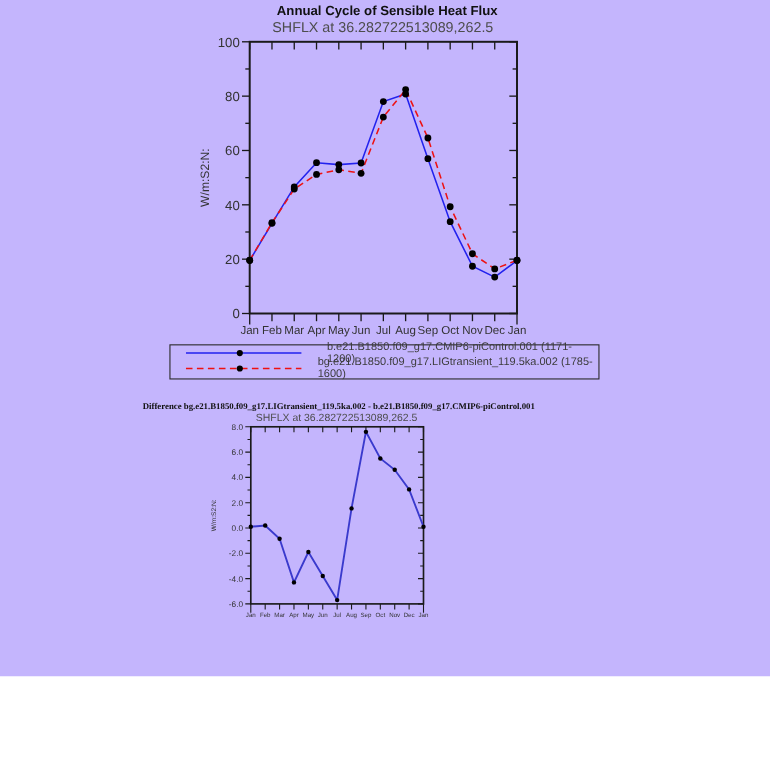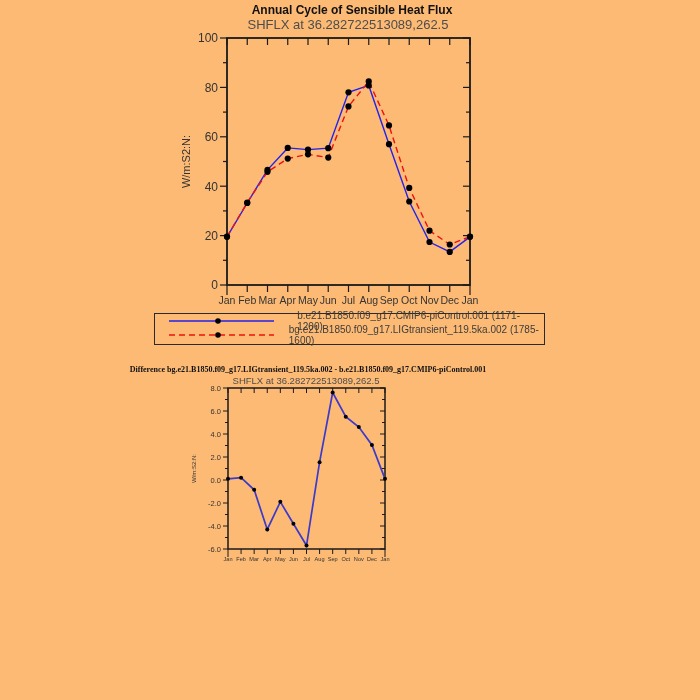--- a/index.html
+++ b/index.html
@@ -1,16 +1,16 @@
 <!DOCTYPE html>
 <html><head>
 <meta charset="utf-8">
 <style>
   html,body{margin:0;padding:0;background:#ffffff;}
-  .page{position:relative;width:700px;height:700px;background:#fdba74;overflow:hidden;
+  .page{position:relative;width:700px;height:615px;background:#c4b5fd;overflow:hidden;
         font-family:"Liberation Sans", sans-serif;}
   .abs{position:absolute;white-space:nowrap;}
   .chart-title{font-weight:bold;color:#111111;}
   .chart-subtitle{color:#4d4d4d;}
   #top-title{top:3px;left:352px;transform:translateX(-50%);font-size:12px;}
   #top-subtitle{top:17px;left:348px;transform:translateX(-50%);font-size:13px;}
   #svg-top{position:absolute;left:170px;top:30px;}
   .legend-box{position:absolute;left:154px;top:313px;width:391px;height:32px;
               border:1px solid #2a2a2a;box-sizing:border-box;padding-top:0;}
   .legend-row{display:flex;align-items:center;height:14px;padding-left:14px;}

